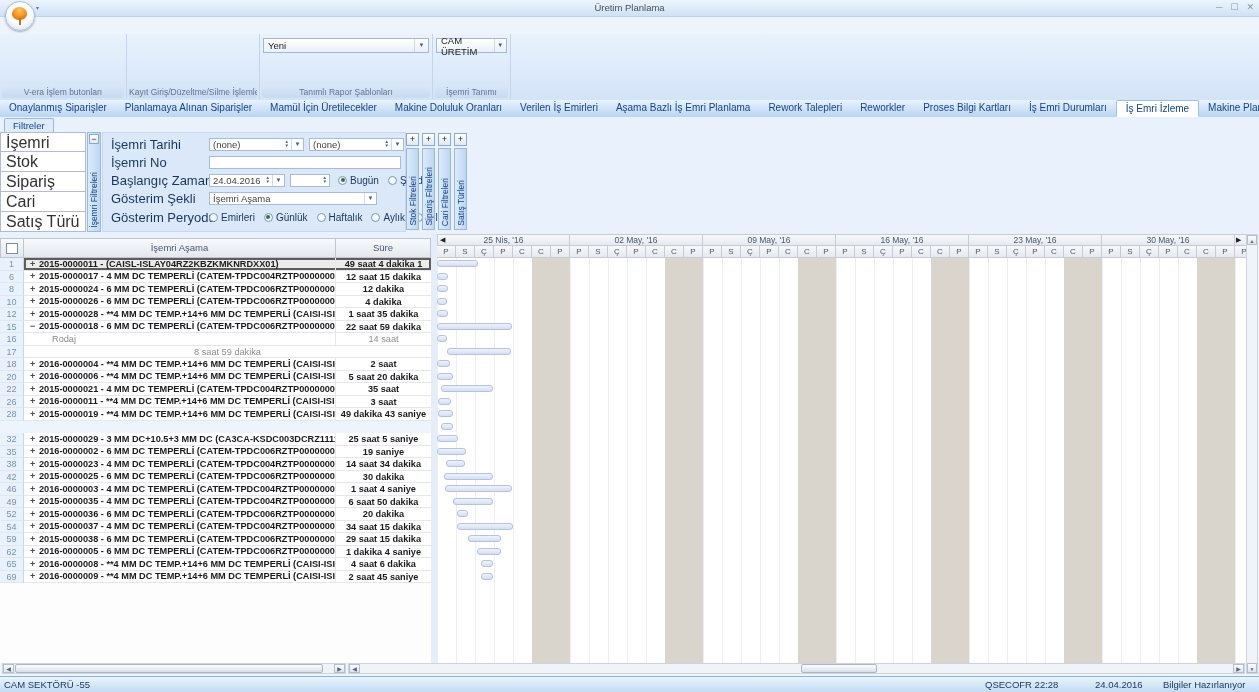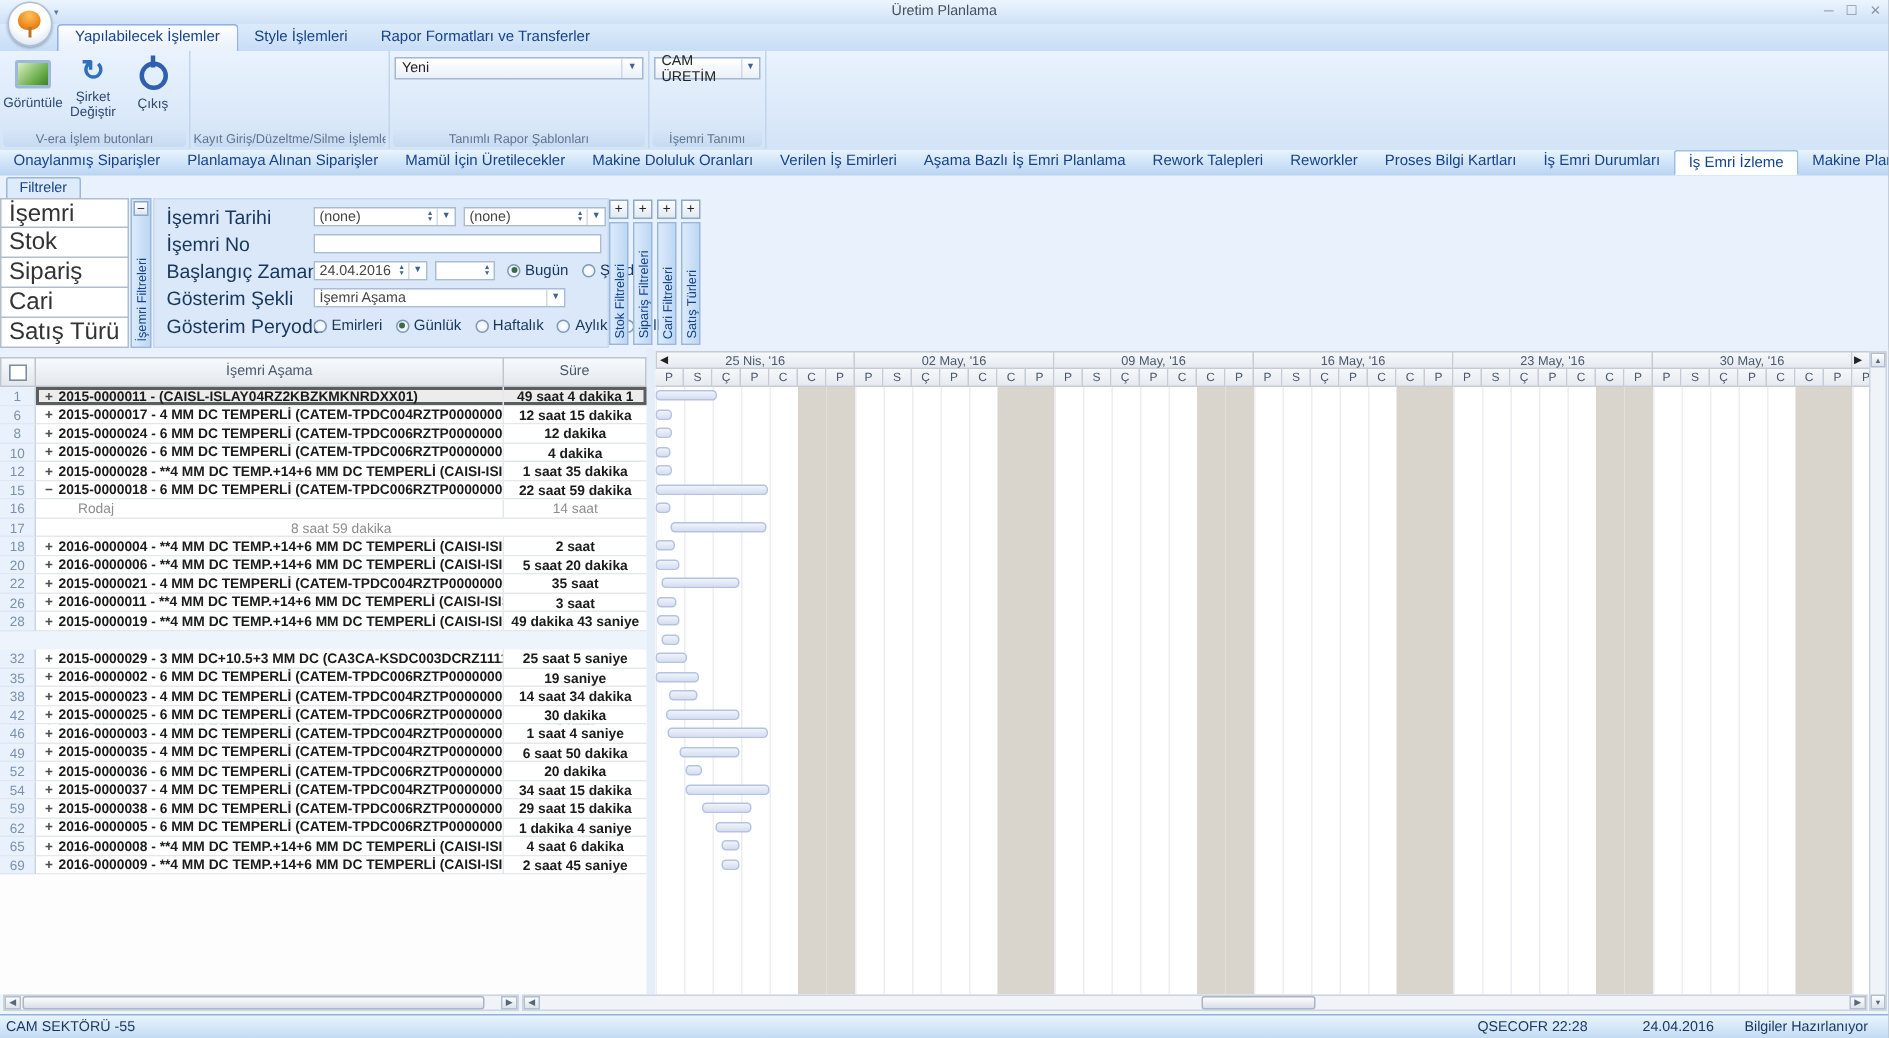--- a/index.html
+++ b/index.html
@@ -143,46 +143,23 @@
       <span>☐</span>
       <span>✕</span>
     </div>
   </div>
   <div class="orb">
     <div class="orb-core"></div>
     <div class="orb-stem"></div>
   </div>
   <div class="qat-arrow">▾</div>
 
-  <div class="ribbontabs">
-      <div class="rtab active">Yapılabilecek İşlemler</div>
-      <div class="rtab">Style İşlemleri</div>
-      <div class="rtab">Rapor Formatları ve Transferler</div>
-    </div>
 
   <div class="ribbonbody">
     <div class="rgroup" style="left:0;width:127px">
-      <div class="gbtns">
-          <div class="rbtn">
-            <div class="ric monitor-icon">
-              <div class="ic-box"></div>
-            </div>
-            <div>Görüntüle</div>
-          </div>
-          <div class="rbtn">
-            <div class="ric refresh-icon"></div>
-            <div>Şirket Değiştir</div>
-          </div>
-          <div class="rbtn">
-            <div class="ric power-icon">
-              <div class="ic-power"></div>
-            </div>
-            <div>Çıkış</div>
-          </div>
-        </div>
       <div class="glabel">V-era İşlem butonları</div>
     </div>
     <div class="rgroup" style="left:127px;width:133px">
       <div class="glabel">Kayıt Giriş/Düzeltme/Silme İşlemleri</div>
     </div>
     <div class="rgroup" style="left:433px;width:78px">
       <div class="combo" style="position:absolute;left:3px;top:4px;width:71px">
         <span>CAM ÜRETİM</span>
         <span class="arr">▼</span>
       </div>

